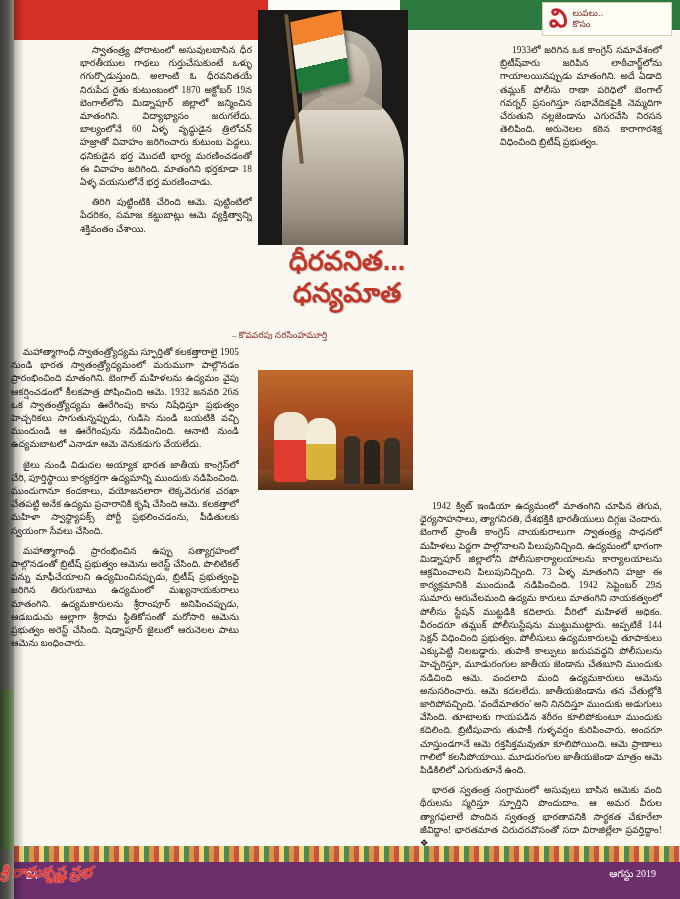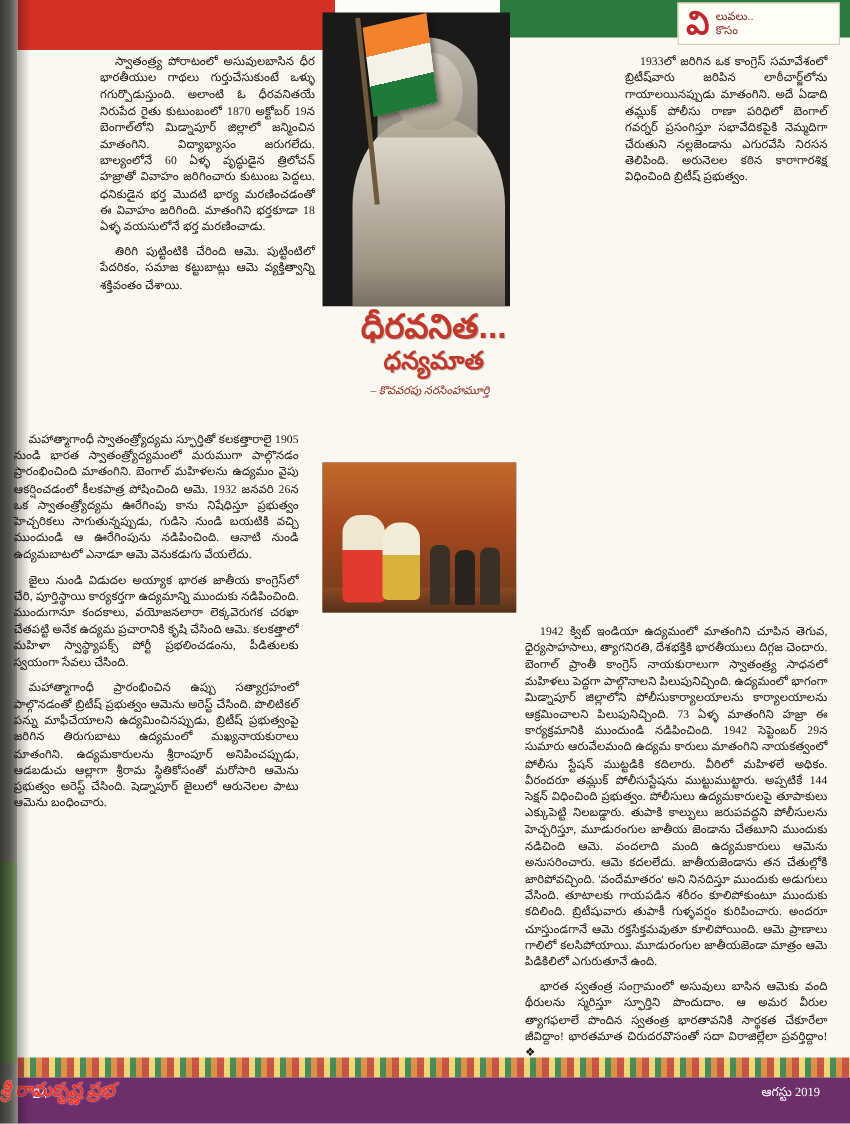--- a/index.html
+++ b/index.html
@@ -178,29 +178,28 @@
     text-align: center;
   }
   .title-1, .title-2 {
     font-family: Liberation Sans, sans-serif;
     font-weight: bold;
     color: #c0392b;
     line-height: 1.12;
     text-shadow: 1px 1px 0 rgba(0,0,0,.18);
   }
   .title-1 { font-size: 27px; }
-  .title-2 { font-size: 20px; margin-top: 2px; }
+  .title-2 { font-size: 27px; margin-top: 2px; }
   .byline {
-    margin-top: 6px;
+    margin-top: 22px;
     font-family: "Liberation Serif", serif;
     font-size: 9px;
     color: #8b2a1f;
-    text-align: center;
+    text-align: left;
     padding-right: 6px;
-    font-style: italic;
   }
   
   .footer-band {
     position: absolute;
     left: 14px; top: 852px;
     width: 666px; height: 47px;
     background: #efe9d8;
     border-top: 1px solid #cfc6aa;
   }
   .footer-pattern {

